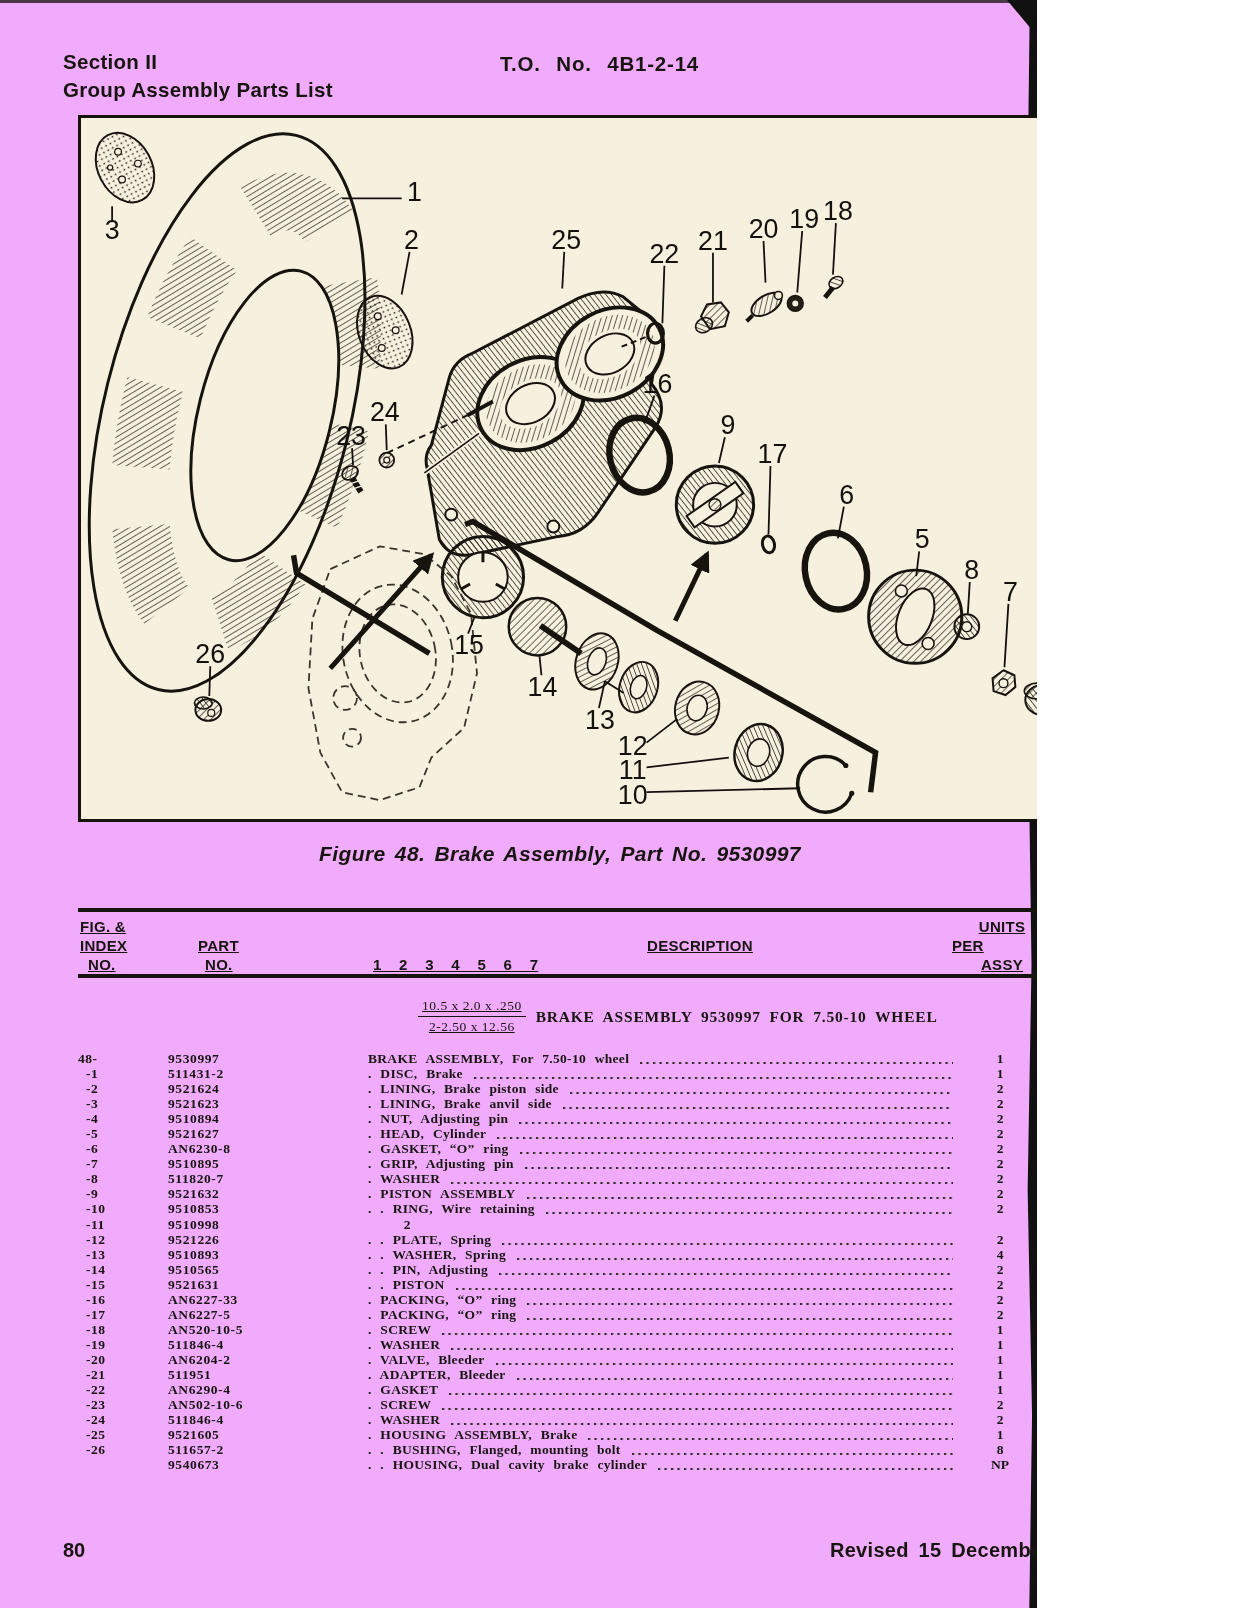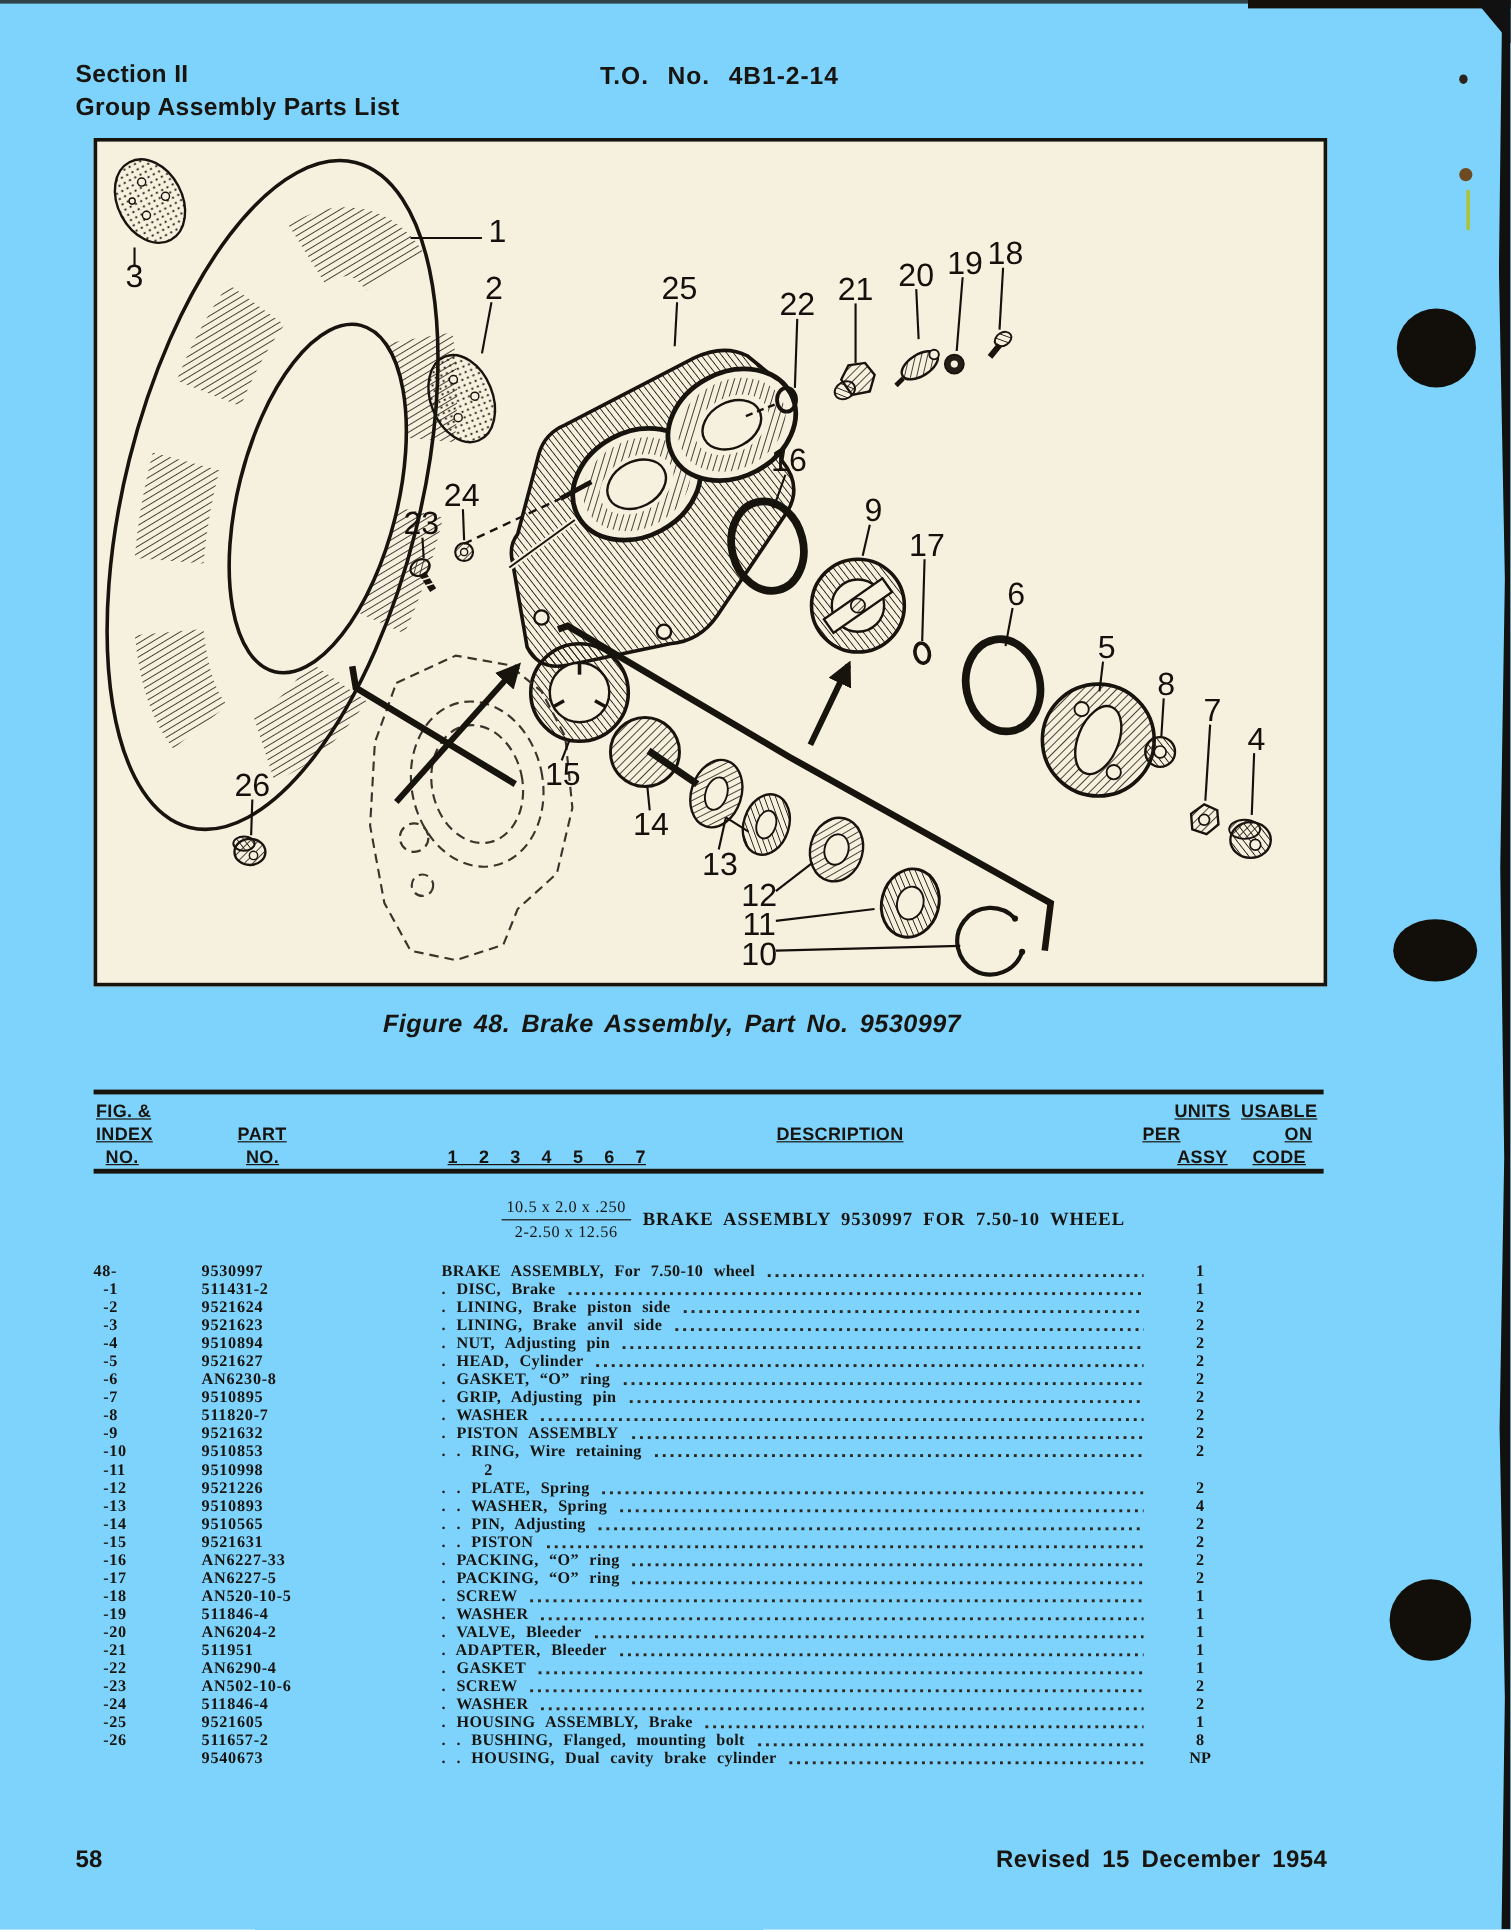--- a/index.html
+++ b/index.html
@@ -1,16 +1,16 @@
 <!DOCTYPE html>
 <html><head>
 <meta charset="utf-8">
 <style>
   html,body{margin:0;padding:0;}
-  .page{position:relative;width:1259px;height:1608px;background:#7dd3fc;overflow:hidden;
+  .page{position:relative;width:1037px;height:1608px;background:#f0abfc;overflow:hidden;
         font-family:"Liberation Sans",sans-serif;color:#181410;}
   .abs{position:absolute;}
   
   .edge-strip{position:absolute;right:0;top:0;width:11px;height:1608px;background:#111;
               clip-path:polygon(35% 0,100% 0,100% 100%,30% 100%,55% 88%,15% 74%,50% 60%,20% 45%,55% 30%,10% 14%);}
   .corner-wedge{position:absolute;right:0;top:0;width:0;height:0;border-top:36px solid #111;border-left:30px solid transparent;}
   .top-strip{position:absolute;top:0;left:0;width:1259px;height:3px;background:rgba(20,16,10,.75);}
   .top-strip2{position:absolute;top:0;left:1040px;width:219px;height:7px;background:#151009;}
   .hole{position:absolute;background:#120f0a;border-radius:50%;}
   .speck{position:absolute;border-radius:50%;}
@@ -21,21 +21,21 @@
   .figbox{left:78px;top:115px;width:1028px;height:707px;border:3.5px solid #17130d;box-sizing:border-box;background:#f6f0df;}
   .figbox svg{display:block;width:100%;height:100%;}
   .cl-num{font-family:"Liberation Sans",sans-serif;font-size:27px;fill:#14110c;text-anchor:middle;dominant-baseline:central;}
   .cl-line{stroke:#14110c;stroke-width:1.8;}
   .caption{left:30px;top:842px;width:1060px;text-align:center;font-size:21px;font-weight:bold;font-style:italic;letter-spacing:.4px;word-spacing:3px;}
   
   .rule{position:absolute;left:78px;width:1025px;height:3.5px;background:#17130d;}
   .th{position:absolute;font-size:15px;font-weight:bold;letter-spacing:.3px;white-space:nowrap;text-decoration:underline;}
   .digits{word-spacing:13px;}
   .asm{left:418px;top:998px;display:flex;align-items:center;font-family:"Liberation Serif",serif;}
-  .frac{text-align:center;font-size:13.5px;letter-spacing:.5px;}
+  .frac{text-align:center;font-size:13.5px;letter-spacing:.5px;text-decoration:underline;}
   .frac .num{padding:0 4px 2px 4px;border-bottom:1.6px solid #17130d;}
   .frac .den{padding-top:2px;}
   .asm-title{margin-left:10px;font-size:15.5px;font-weight:bold;letter-spacing:.8px;word-spacing:4px;}
   .rows{left:78px;top:1051px;width:1110px;font-family:"Liberation Serif",serif;font-size:13.5px;}
   .prow{display:flex;height:15.05px;align-items:baseline;white-space:nowrap;font-weight:bold;}
   .c-fig{width:82px;flex:none;letter-spacing:.5px;}
   .c-fig.sub{padding-left:8px;box-sizing:border-box;}
   .c-part{width:208px;flex:none;padding-left:8px;box-sizing:border-box;letter-spacing:.6px;}
   .c-desc{width:593px;flex:none;display:flex;align-items:baseline;overflow:hidden;}
   .dtext{letter-spacing:.3px;word-spacing:5px;}
@@ -600,16 +600,16 @@
         <span class="c-part">9540673</span>
         <span class="c-desc">
           <span class="dtext">. . HOUSING, Dual cavity brake cylinder</span>
           <span class="leader"></span>
         </span>
         <span class="c-units">NP</span>
         <span class="c-code"></span>
       </div>
     </div>
 
-  <div class="abs pgno">58</div>
+  <div class="abs pgno">80</div>
   <div class="abs revised">Revised 15 December 1954</div>
 
 </div>
 
 </body></html>

